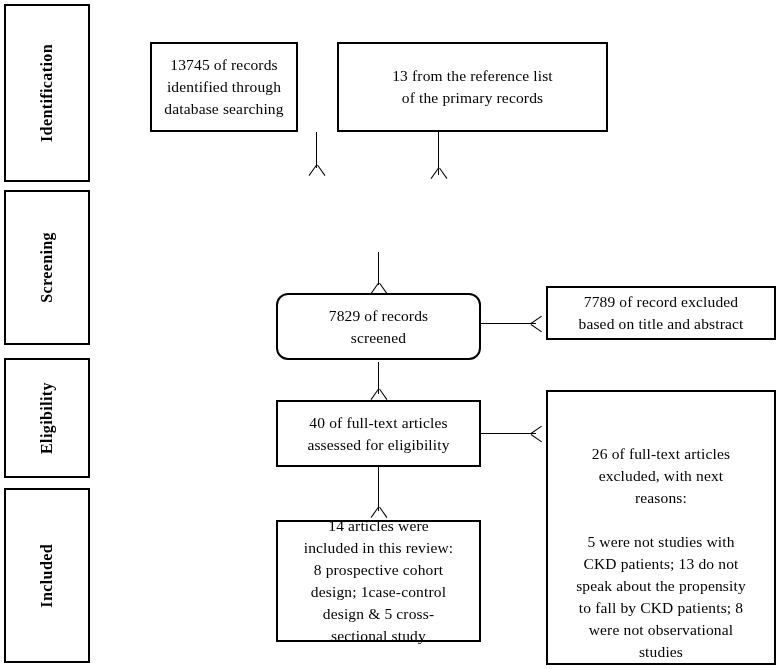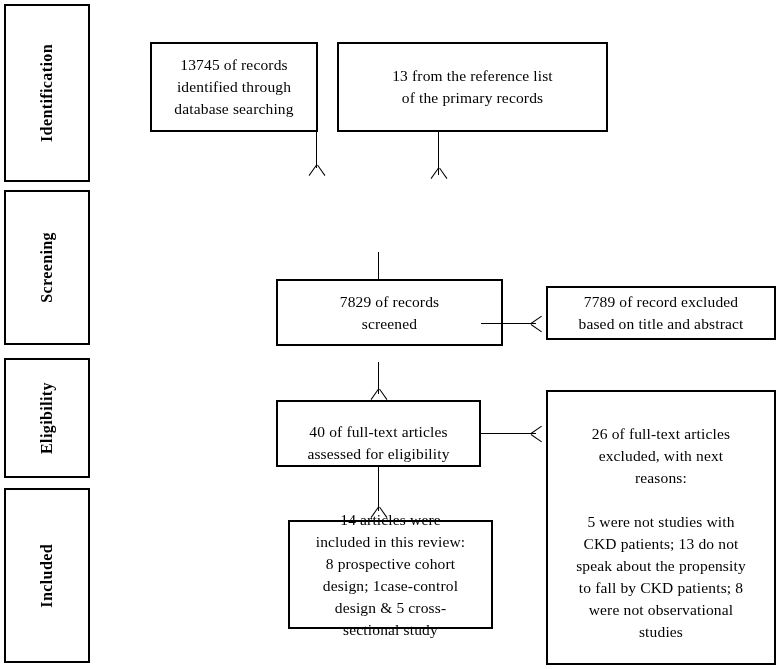--- a/index.html
+++ b/index.html
@@ -119,82 +119,82 @@
   </div>
 
   <div class="stage" style="left:4px; top:358px; width:86px; height:120px;">
     <span class="vtxt">Eligibility</span>
   </div>
 
   <div class="stage" style="left:4px; top:488px; width:86px; height:175px;">
     <span class="vtxt">Included</span>
   </div>
 
-  <div class="box" style="left:150px; top:42px; width:168px; height:90px;">
+  <div class="box" style="left:150px; top:42px; width:148px; height:90px;">
     <span class="txt">13745 of records
 identified  through
 database searching</span>
   </div>
 
   <div class="box" style="left:337px; top:42px; width:271px; height:90px;">
     <span class="txt">13 from  the  reference  list
 of the  primary  records</span>
   </div>
 
   <div class="vline" style="left:316px; top:132px; height:36px;"></div>
   <div class="arrow-down" style="left:310px; top:165px;"></div>
 
   <div class="vline" style="left:438px; top:132px; height:43px;"></div>
   <div class="arrow-down" style="left:432px; top:168px;"></div>
 
 
   <div class="vline" style="left:378px; top:252px; height:33px;"></div>
   <div class="arrow-down" style="left:372px; top:283px;"></div>
 
-  <div class="box" style="left:276px; top:279px; width:227px; height:67px;">
+  <div class="box" style="left:276px; top:293px; width:205px; height:67px;border-radius:12px;">
     <span class="txt">7829 of records
 screened</span>
   </div>
 
   <div class="box" style="left:546px; top:286px; width:230px; height:54px;">
     <span class="txt">7789 of record excluded
 based on title  and abstract</span>
   </div>
 
   <div class="hline" style="left:481px; top:323px; width:55px;"></div>
   <div class="arrow-right" style="left:531px; top:317px;"></div>
 
   <div class="vline" style="left:378px; top:362px; height:32px;"></div>
   <div class="arrow-down" style="left:372px; top:389px;"></div>
 
-  <div class="box" style="left:276px; top:400px; width:205px; height:67px;align-items:flex-end;">
+  <div class="box" style="left:276px; top:400px; width:205px; height:67px;">
     <span class="txt">40 of full-text  articles
 assessed for  eligibility</span>
   </div>
 
-  <div class="box" style="left:546px; top:390px; width:230px; height:275px; align-items:center;">
+  <div class="box" style="left:546px; top:390px; width:230px; height:275px; align-items:flex-end;">
     <span class="txt" style="padding-top:10px;">26 of full-text  articles
 excluded,  with  next
 reasons:
 
 5 were not studies  with
 CKD patients;  13 do not
 speak about  the propensity
 to fall  by CKD patients;  8
 were not observational
 studies</span>
   </div>
 
   <div class="hline" style="left:481px; top:433px; width:55px;"></div>
   <div class="arrow-right" style="left:531px; top:427px;"></div>
 
   <div class="vline" style="left:378px; top:467px; height:44px;"></div>
   <div class="arrow-down" style="left:372px; top:507px;"></div>
 
-  <div class="box" style="left:288px; top:520px; width:205px; height:109px;">
+  <div class="box" style="left:276px; top:520px; width:205px; height:122px;">
     <span class="txt">14 articles  were
 included  in this  review:
 8 prospective  cohort
 design;  1case-control
 design  &amp; 5 cross-
 sectional  study</span>
   </div>
 
 </div>
 

